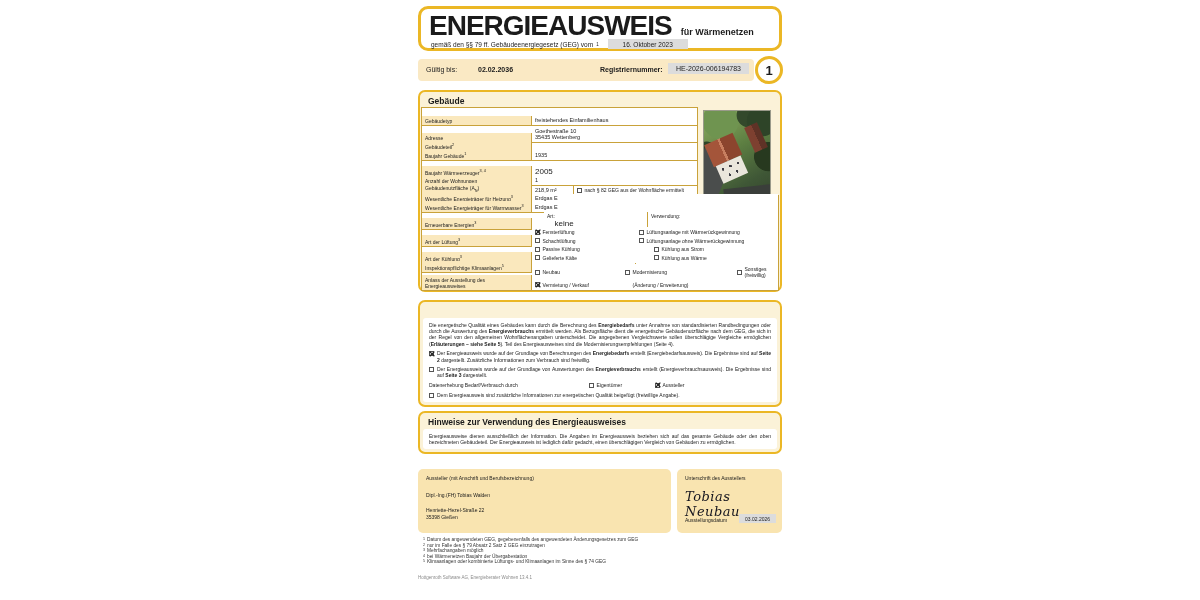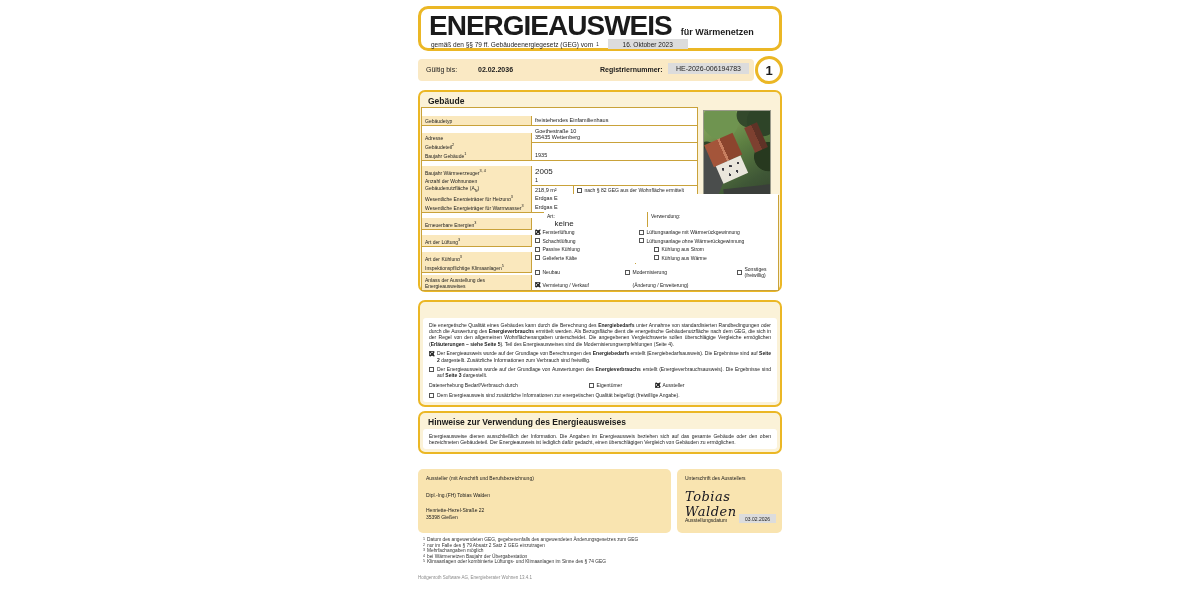--- a/index.html
+++ b/index.html
@@ -315,21 +315,21 @@
 
   <div class="abs softbox" style="left:418px;top:469px;width:253px;height:64px;">
     <div class="abs" style="left:8px;top:6px;">Aussteller (mit Anschrift und Berufsbezeichnung)</div>
     <div class="abs" style="left:8px;top:23px;">Dipl.-Ing.(FH) Tobias Walden</div>
     <div class="abs" style="left:8px;top:38px;">Henriette-Hezel-Straße 22</div>
     <div class="abs" style="left:8px;top:45px;">35398 Gießen</div>
   </div>
 
   <div class="abs softbox" style="left:677px;top:469px;width:105px;height:64px;">
     <div class="abs" style="left:8px;top:6px;">Unterschrift des Ausstellers</div>
-    <div class="abs sig" style="left:8px;top:20px;">Tobias Walden</div>
+    <div class="abs sig" style="left:8px;top:20px;">Tobias Neubau</div>
     <div class="abs" style="left:8px;top:48px;">Ausstellungsdatum</div>
     <div class="abs grayfield datefield" style="left:62px;top:45px;">03.02.2026</div>
   </div>
 
   <div class="abs" style="left:421px;top:537px;width:360px;">
     <div class="fnline">
         <sup>1</sup>
         <span>Datum des angewendeten GEG, gegebenenfalls des angewendeten Änderungsgesetzes zum GEG</span>
       </div>
     <div class="fnline">

